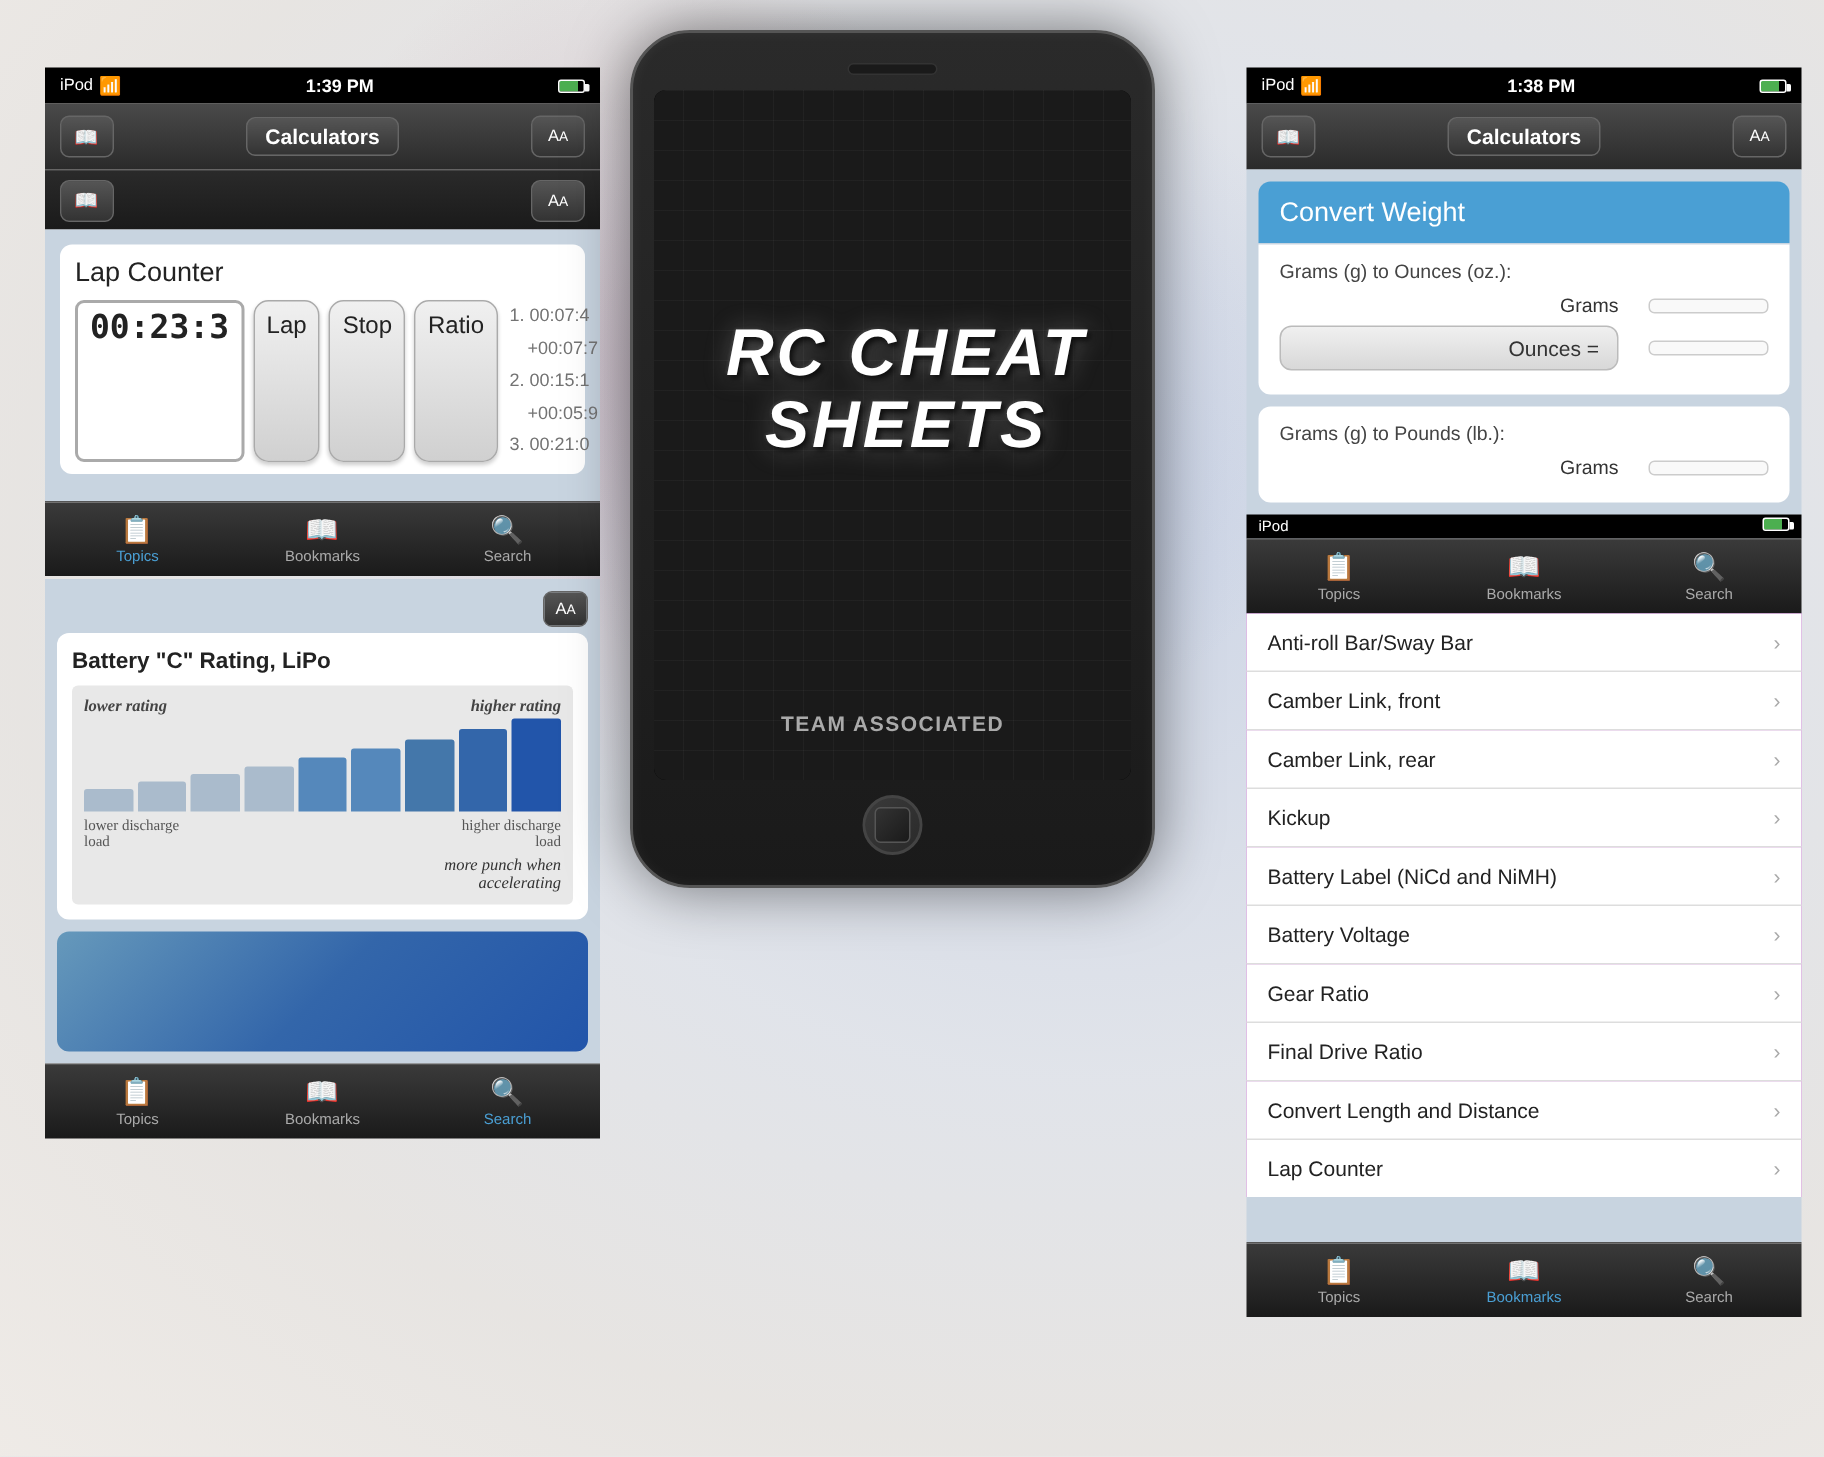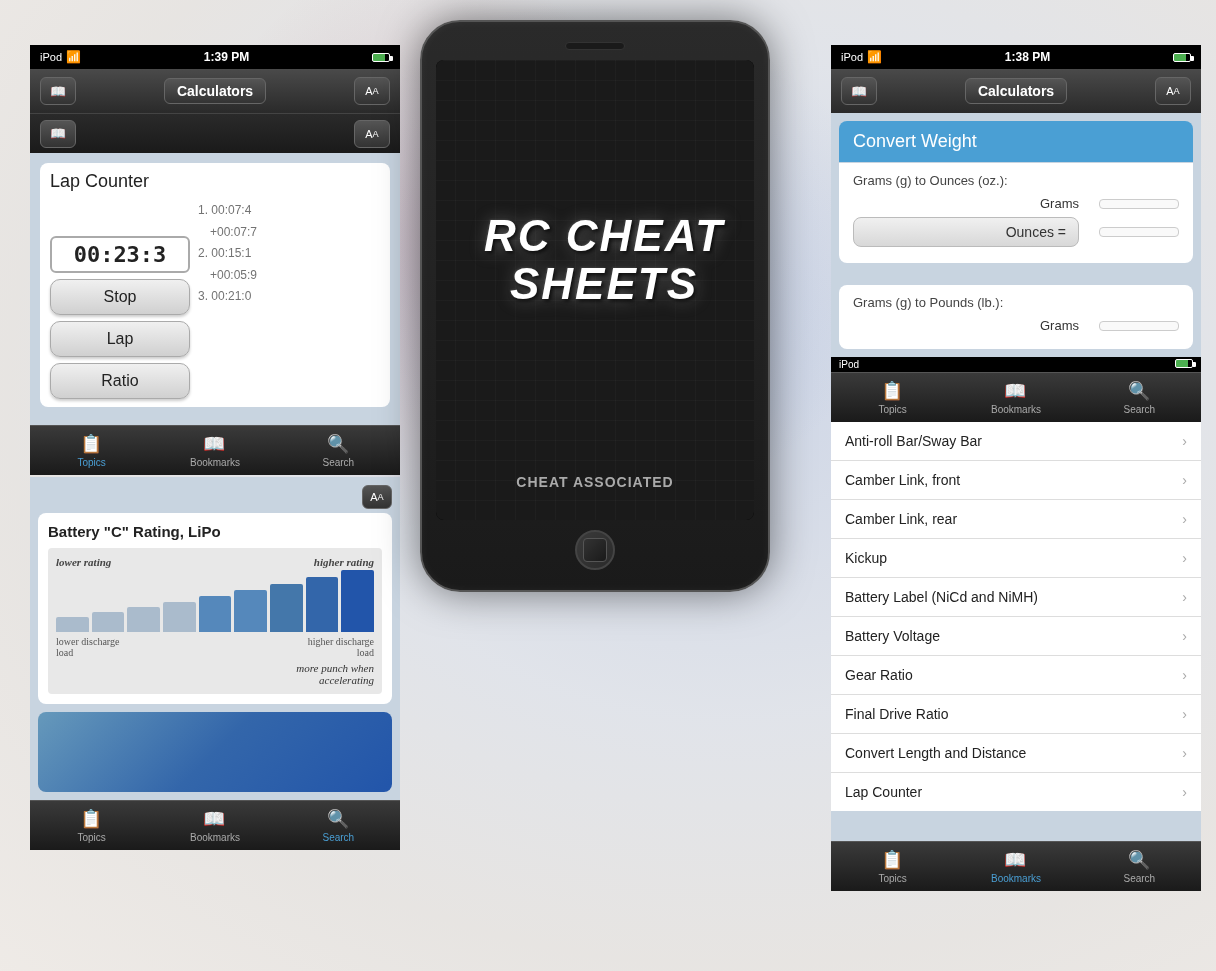--- a/index.html
+++ b/index.html
@@ -125,24 +125,23 @@
       color: #222;
     }
 
     .lap-main {
       display: flex;
       gap: 8px;
       margin-top: 8px;
     }
     .lap-left {
       display: flex;
-      flex-direction: column;
+      flex-direction: row;
       gap: 6px;
       flex: 0 0 140px;
-      margin-top: 36px;
     }
     .lap-timer {
       background: #fff;
       border: 2px solid #aaa;
       border-radius: 6px;
       text-align: center;
       font-size: 22px;
       font-weight: bold;
       color: #222;
       padding: 4px 8px;
@@ -433,22 +432,22 @@
     <div class="toolbar-btn" style="font-size:11px;">A<sup>A</sup></div>
   </div>
 
   <div class="screen-content">
 
     <div class="lap-counter-card">
       <div class="lap-counter-title">Lap Counter</div>
       <div class="lap-main">
         <div class="lap-left">
           <div class="lap-timer">00:23:3</div>
+          <div class="lap-button">Lap</div>
           <div class="lap-button">Stop</div>
-          <div class="lap-button">Lap</div>
           <div class="lap-button">Ratio</div>
         </div>
         <div class="lap-right">
           <div>1. 00:07:4</div>
           <div style="padding-left:12px;">+00:07:7</div>
           <div>2. 00:15:1</div>
           <div style="padding-left:12px;">+00:05:9</div>
           <div>3. 00:21:0</div>
         </div>
       </div>
@@ -527,21 +526,21 @@
     <div class="iphone-speaker"></div>
     <div class="iphone-screen-area">
       <div class="rc-splash">
         <div class="rc-grid-bg"></div>
         <div style="position:relative; z-index:2; text-align:center; padding-bottom:60px;margin-left:18px;">
           <div class="rc-title-text">
             <span>RC CHEAT</span><br>
             <span>SHEETS</span>
           </div>
         </div>
-        <div class="rc-subtitle">CHEAT ASSOCIATED</div>
+        <div class="rc-subtitle">TEAM ASSOCIATED</div>
       </div>
     </div>
     <div class="iphone-home-btn">
       <div class="iphone-home-inner"></div>
     </div>
   </div>
 </div>
 
 <div class="phone-right">
 
@@ -559,21 +558,21 @@
   <div class="nav-bar">
     <div class="nav-btn">📖</div>
     <div class="nav-title">Calculators</div>
     <div class="nav-btn" style="font-size:11px;">A<sup>A</sup></div>
   </div>
 
   <div style="background:#c8d4e0; padding:8px;">
     <div style="background:#4a9fd4; border-radius:8px 8px 0 0; padding:10px 14px; margin-bottom:1px;">
       <span style="color:#fff; font-size:18px; font-weight:500;">Convert Weight</span>
     </div>
-    <div style="background:#fff; border-radius:0 0 8px 8px; padding:10px 14px; margin-bottom:22px;">
+    <div style="background:#fff; border-radius:0 0 8px 8px; padding:10px 14px; margin-bottom:8px;">
       <div style="font-size:13px; color:#444; margin-bottom:8px;">Grams (g) to Ounces (oz.):</div>
       <div class="convert-row">
         <span class="convert-label">Grams</span>
         <div class="convert-input"></div>
       </div>
       <div class="convert-row">
         <div style="background:linear-gradient(to bottom,#f0f0f0,#d8d8d8); border:1px solid #bbb; border-radius:8px; padding:6px 12px; font-size:14px; color:#333; flex:1; text-align:right; display:flex; align-items:center; justify-content:flex-end; gap:8px;">
           <span>Ounces =</span>
         </div>
         <div class="convert-input"></div>

